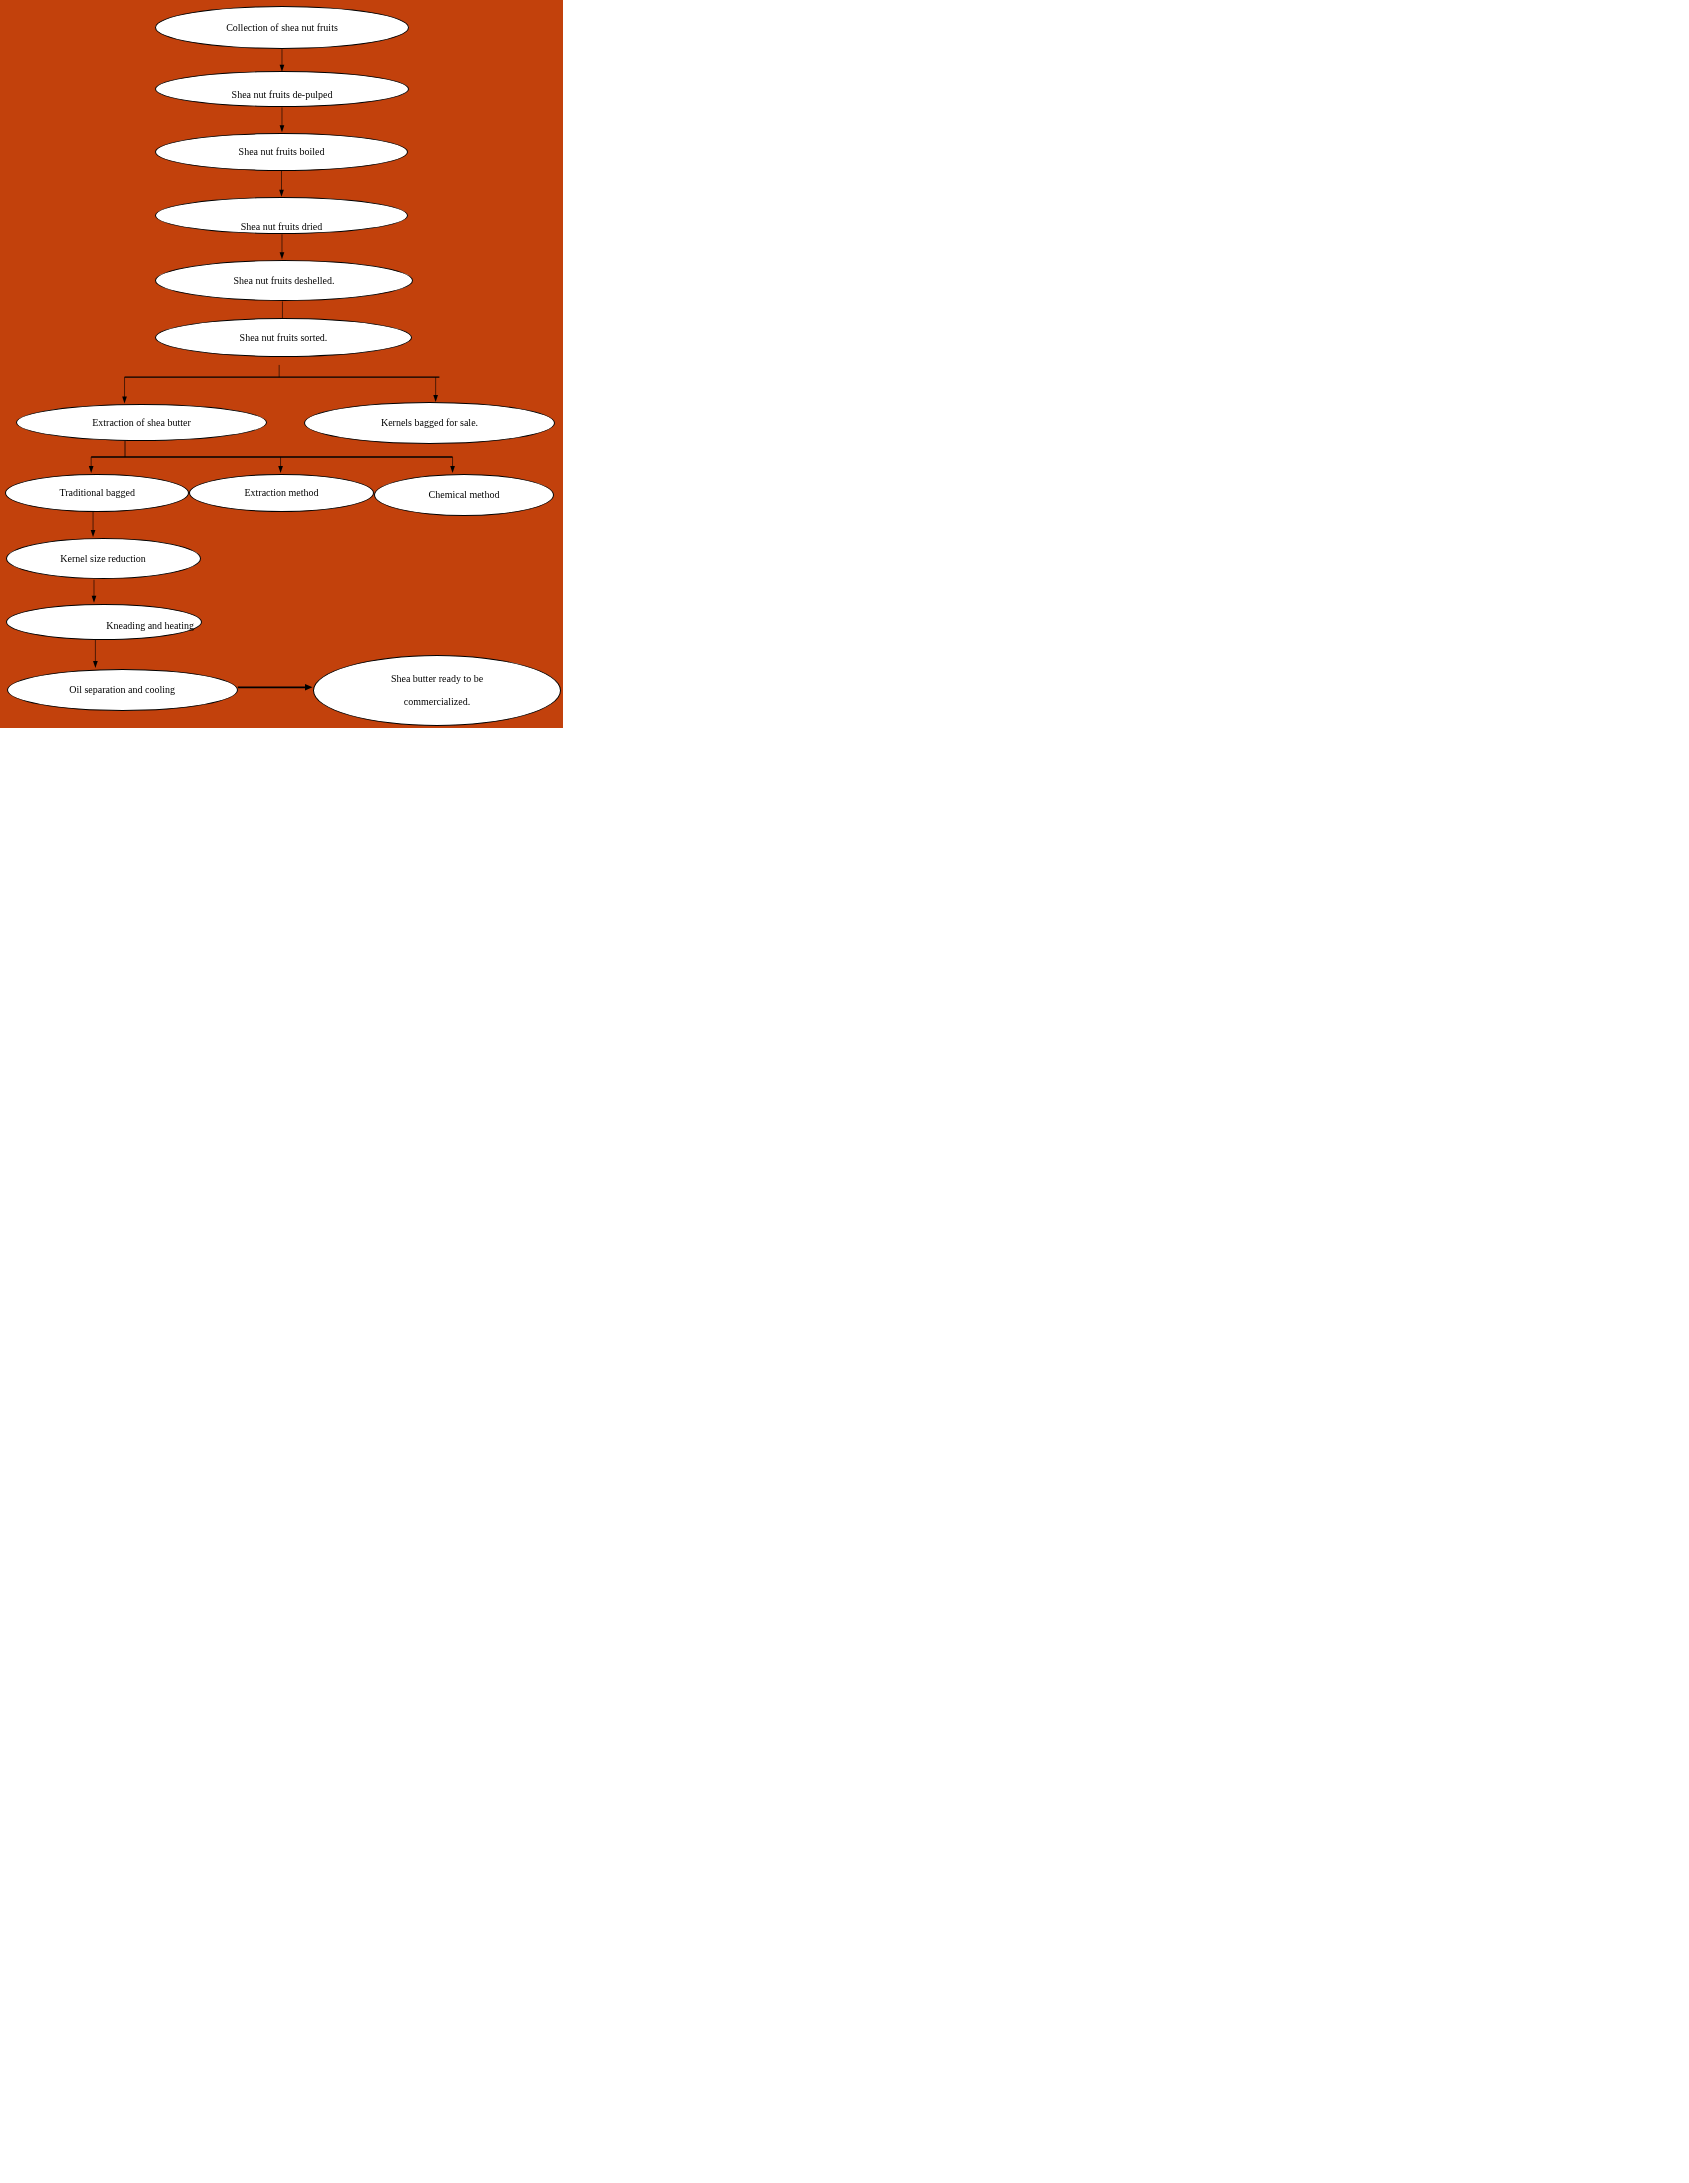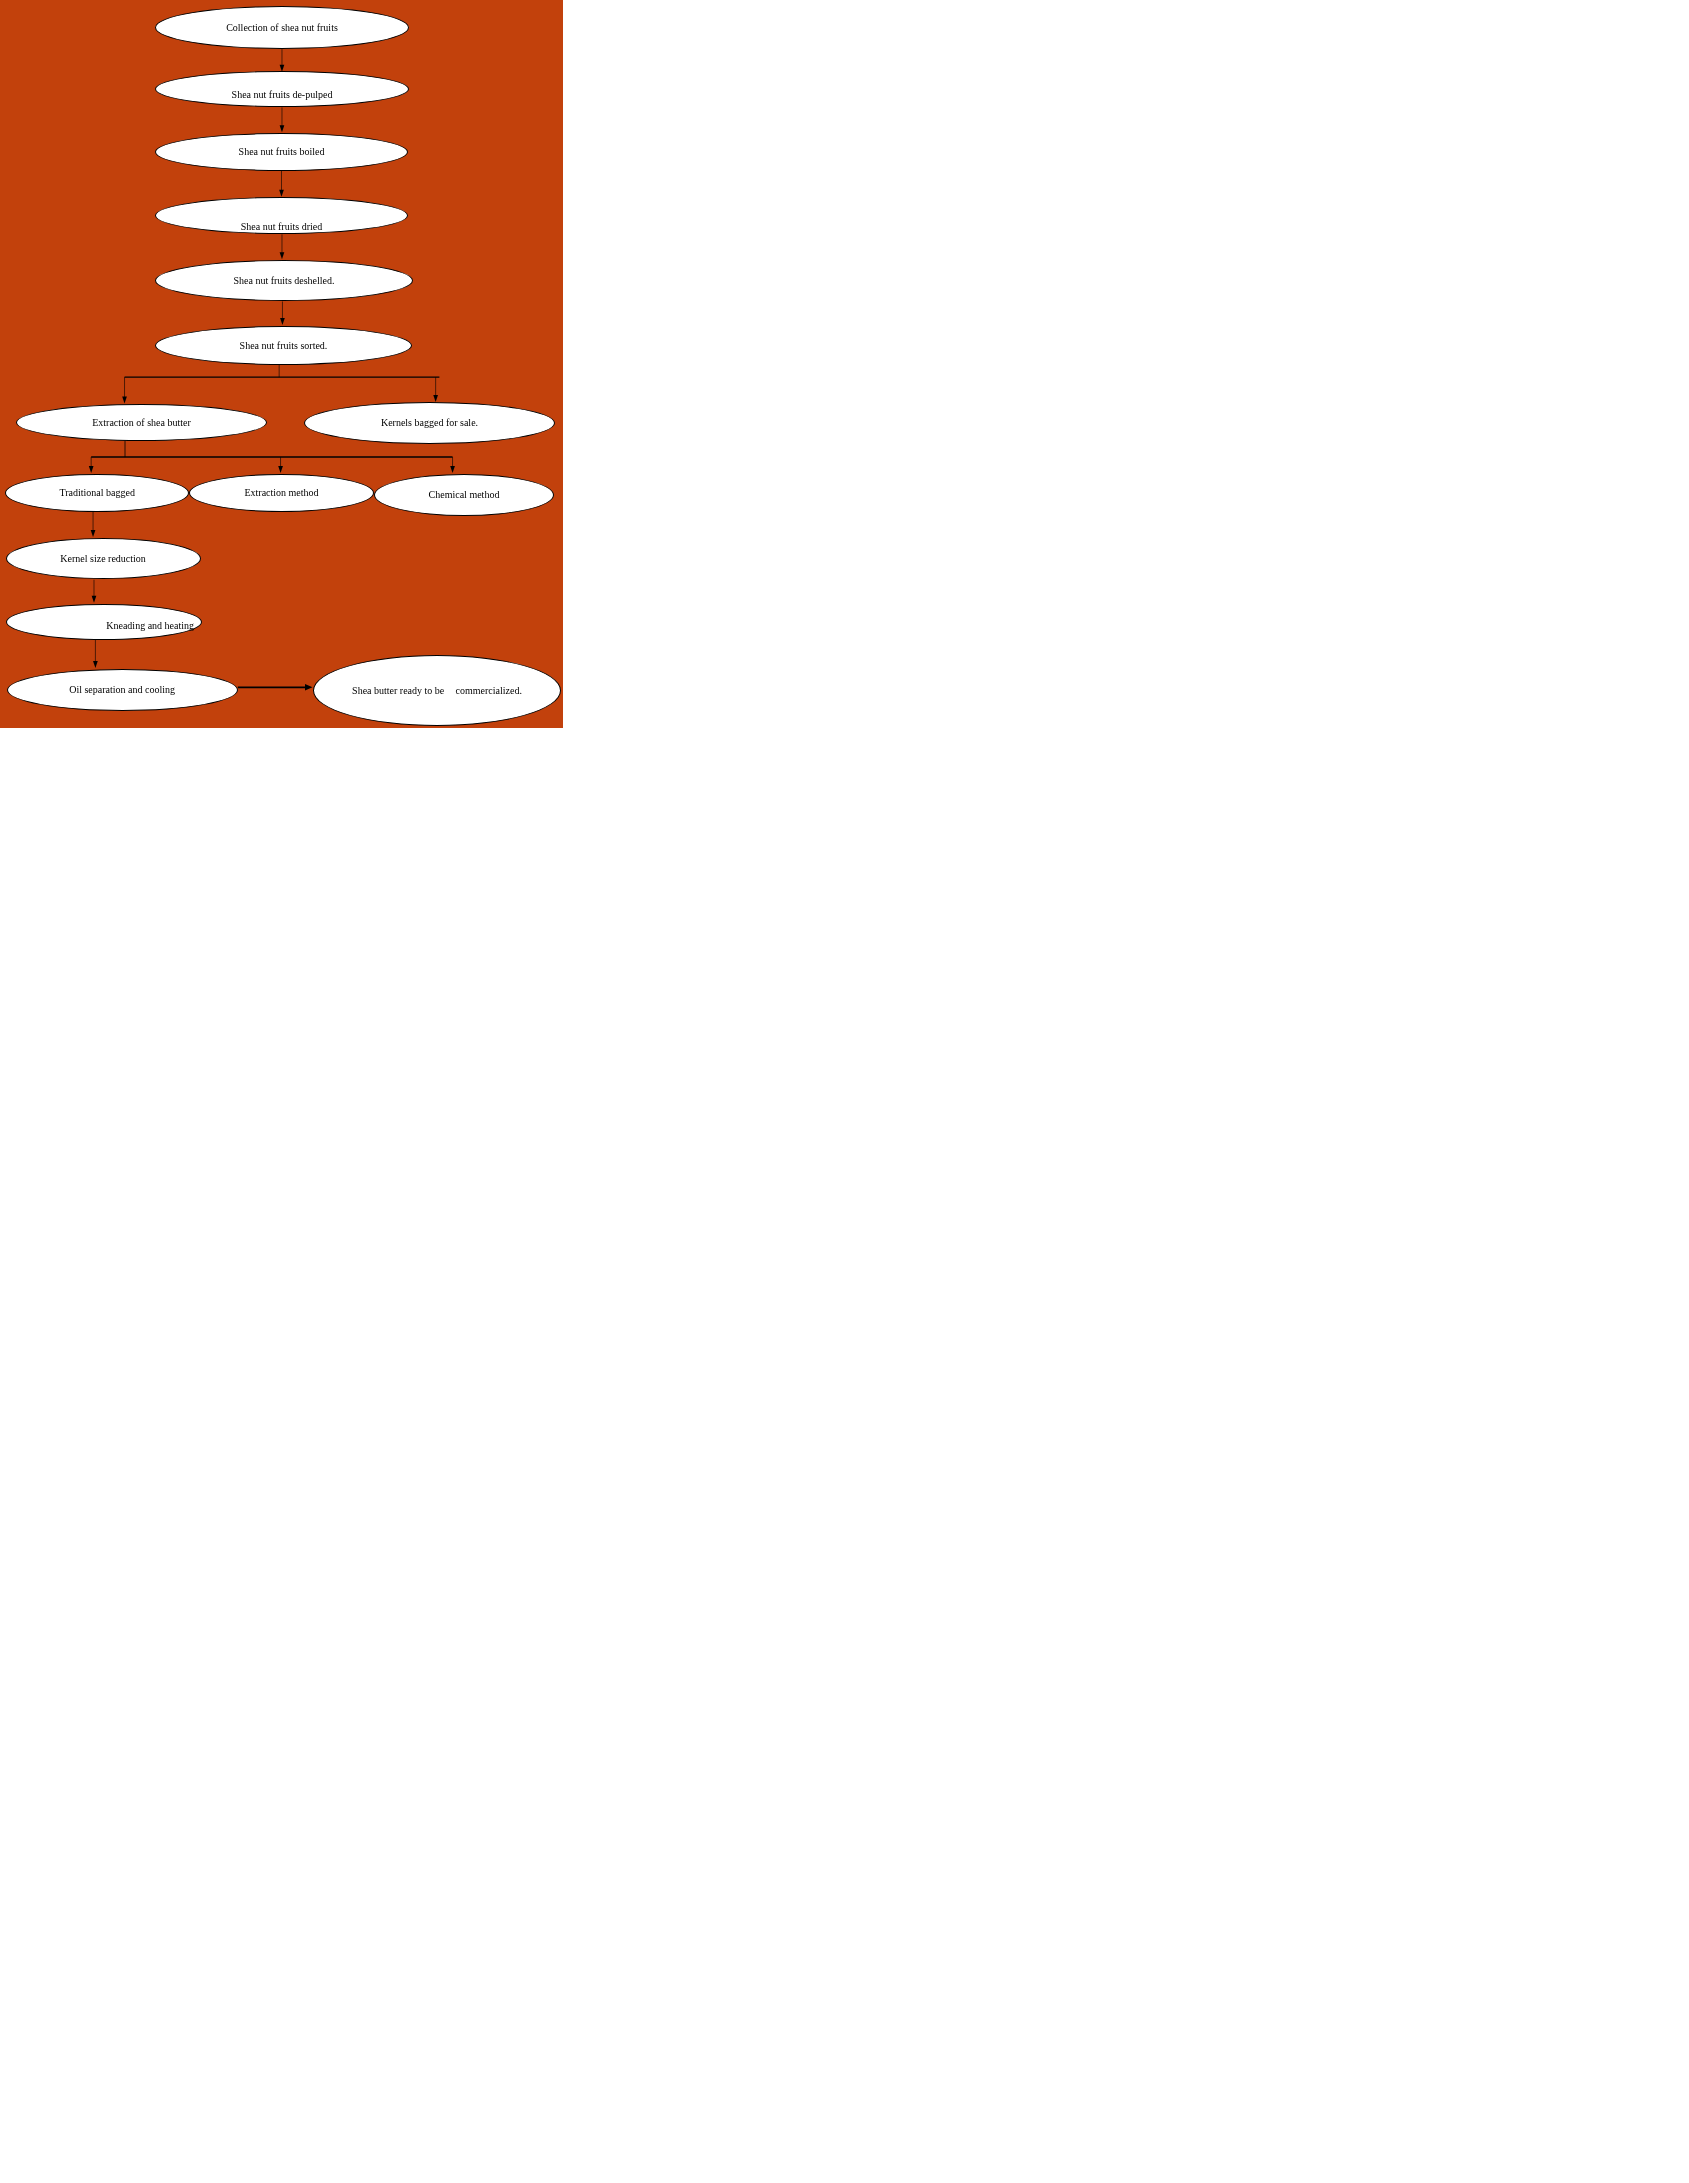--- a/index.html
+++ b/index.html
@@ -29,21 +29,21 @@
     justify-content: center;
     text-align: center;
     font-size: 10px;
     line-height: 1.2;
     color: #000;
     z-index: 2;
   }
   .node .lbl { display: block; padding: 0 6.6px; }
   .node .lbl.label-low { transform: translateY(6.1px); }
   .node .lbl.label-low-sm { transform: translateY(3.8px); }
-  .node .two-line { display: flex; flex-direction: row; gap: 11.3px; align-items: center; }
+  .node .two-line { display: flex; flex-direction: column; gap: 11.3px; align-items: center; }
 </style>
 </head>
 <body>
 
 <div class="canvas">
 
   <svg class="wires" width="563" height="728" viewBox="0 0 1198 1548">
 
     <g>
       <line class="w1" x1="600" y1="104" x2="600" y2="139"></line>
@@ -134,21 +134,21 @@
   </div>
 
   <div class="node" style="left:155px; top:197px; width:253px; height:37px;align-items:flex-end;">
     <span class="lbl">Shea nut fruits dried</span>
   </div>
 
   <div class="node" style="left:155px; top:260px; width:258px; height:41px;">
     <span class="lbl">Shea nut fruits deshelled.</span>
   </div>
 
-  <div class="node" style="left:155px; top:326px; width:257px; height:39px;align-items:center;">
+  <div class="node" style="left:155px; top:318px; width:257px; height:39px;align-items:center;">
     <span class="lbl">Shea nut fruits sorted.</span>
   </div>
 
   <div class="node" style="left:16px; top:404px; width:251px; height:37px;font-family:Liberation Serif, serif;">
     <span class="lbl">Extraction of shea butter</span>
   </div>
 
   <div class="node" style="left:304px; top:402px; width:251px; height:42px;">
     <span class="lbl">Kernels bagged for sale.</span>
   </div>

